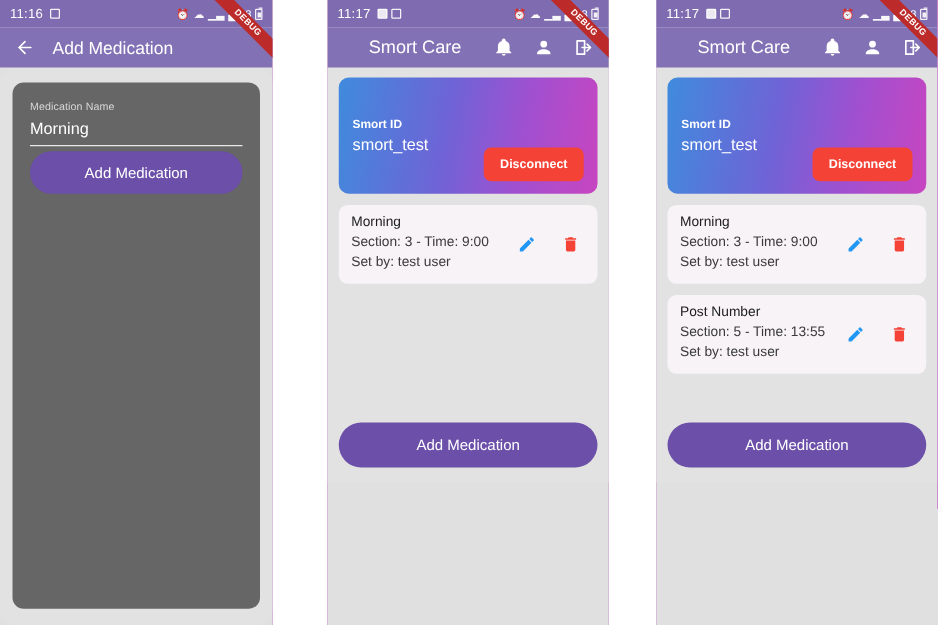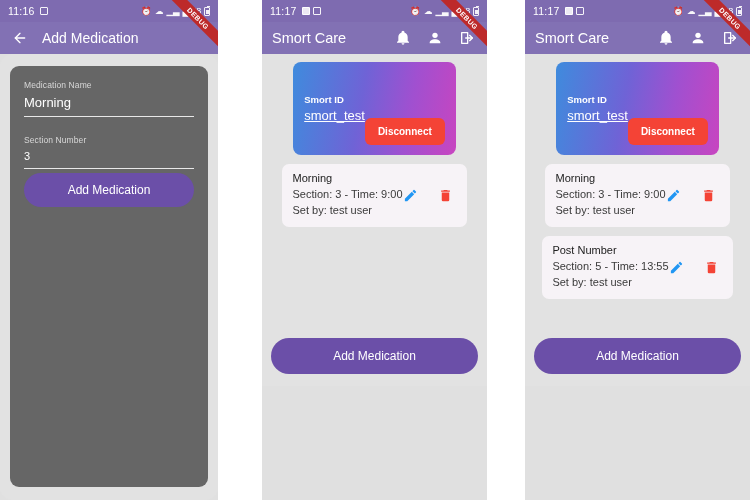--- a/index.html
+++ b/index.html
@@ -109,21 +109,21 @@
   .appbar-back {
     width: 20px; height: 20px;
     display: flex; align-items: center; justify-content: center;
     font-size: 16px; line-height: 1;
   }
   .appbar-title {
     font-size: 14px;
     margin-left: 12px;
     font-weight: 400;
   }
-  .appbar-title-plain { font-size: 14.5px; font-weight: 400; }
+  .appbar-title-plain { font-size: 14.5px; font-weight: 400; margin-left: 23px; }
   .appbar-actions {
     margin-left: auto;
     display: flex;
     align-items: center;
     gap: 16px;
     padding-right: 2px;
   }
   .ab-icon { width: 16px; height: 16px; display:block; }
 
   
@@ -176,42 +176,40 @@
     cursor: pointer;
   }
 
   
   .body-list {
     background: #e2e2e2;
     height: 332px;
     display: flex;
     flex-direction: column;
     padding: 8px 9px 12px 9px;
-    align-items: center;
   }
   .id-card {
     border-radius: 8px;
     background: linear-gradient(100deg, #3f8bdd 0%, #6f63d6 42%, #a050d0 70%, #c845c0 100%);
     padding: 10px 11px;
     display: flex;
     align-items: center;
     min-height: 53px;
     margin-bottom: 9px;
   }
   .id-texts { flex: 1; }
   .id-label {
     color: #ffffff;
     font-size: 9.5px;
     font-weight: bold;
     margin-bottom: 3px;
   }
   .id-value {
     color: #ffffff;
     font-size: 13px;
-    text-decoration: underline;
   }
   .btn-disconnect {
     background: #f44336;
     color: #ffffff;
     border: none;
     border-radius: 6px;
     padding: 8px 13px;
     font-size: 10px;
     font-weight: bold;
     font-family: "Liberation Sans", sans-serif;
@@ -299,25 +297,20 @@
 
     <div class="body-1">
       <div class="form-card">
 
         <div class="field">
           <div class="field-label">Medication Name</div>
           <div class="field-value">Morning</div>
           <div class="field-underline"></div>
         </div>
 
-        <div class="field" style="margin-top:18px;">
-          <div class="field-label">Section Number</div>
-          <div class="field-value small">3</div>
-          <div class="field-underline"></div>
-        </div>
 
 
         <button class="btn-primary">Add Medication</button>
       </div>
     </div>
   </div>
 
   <div class="gap spacer-1"></div>
 
   <div class="phone phone-2">

